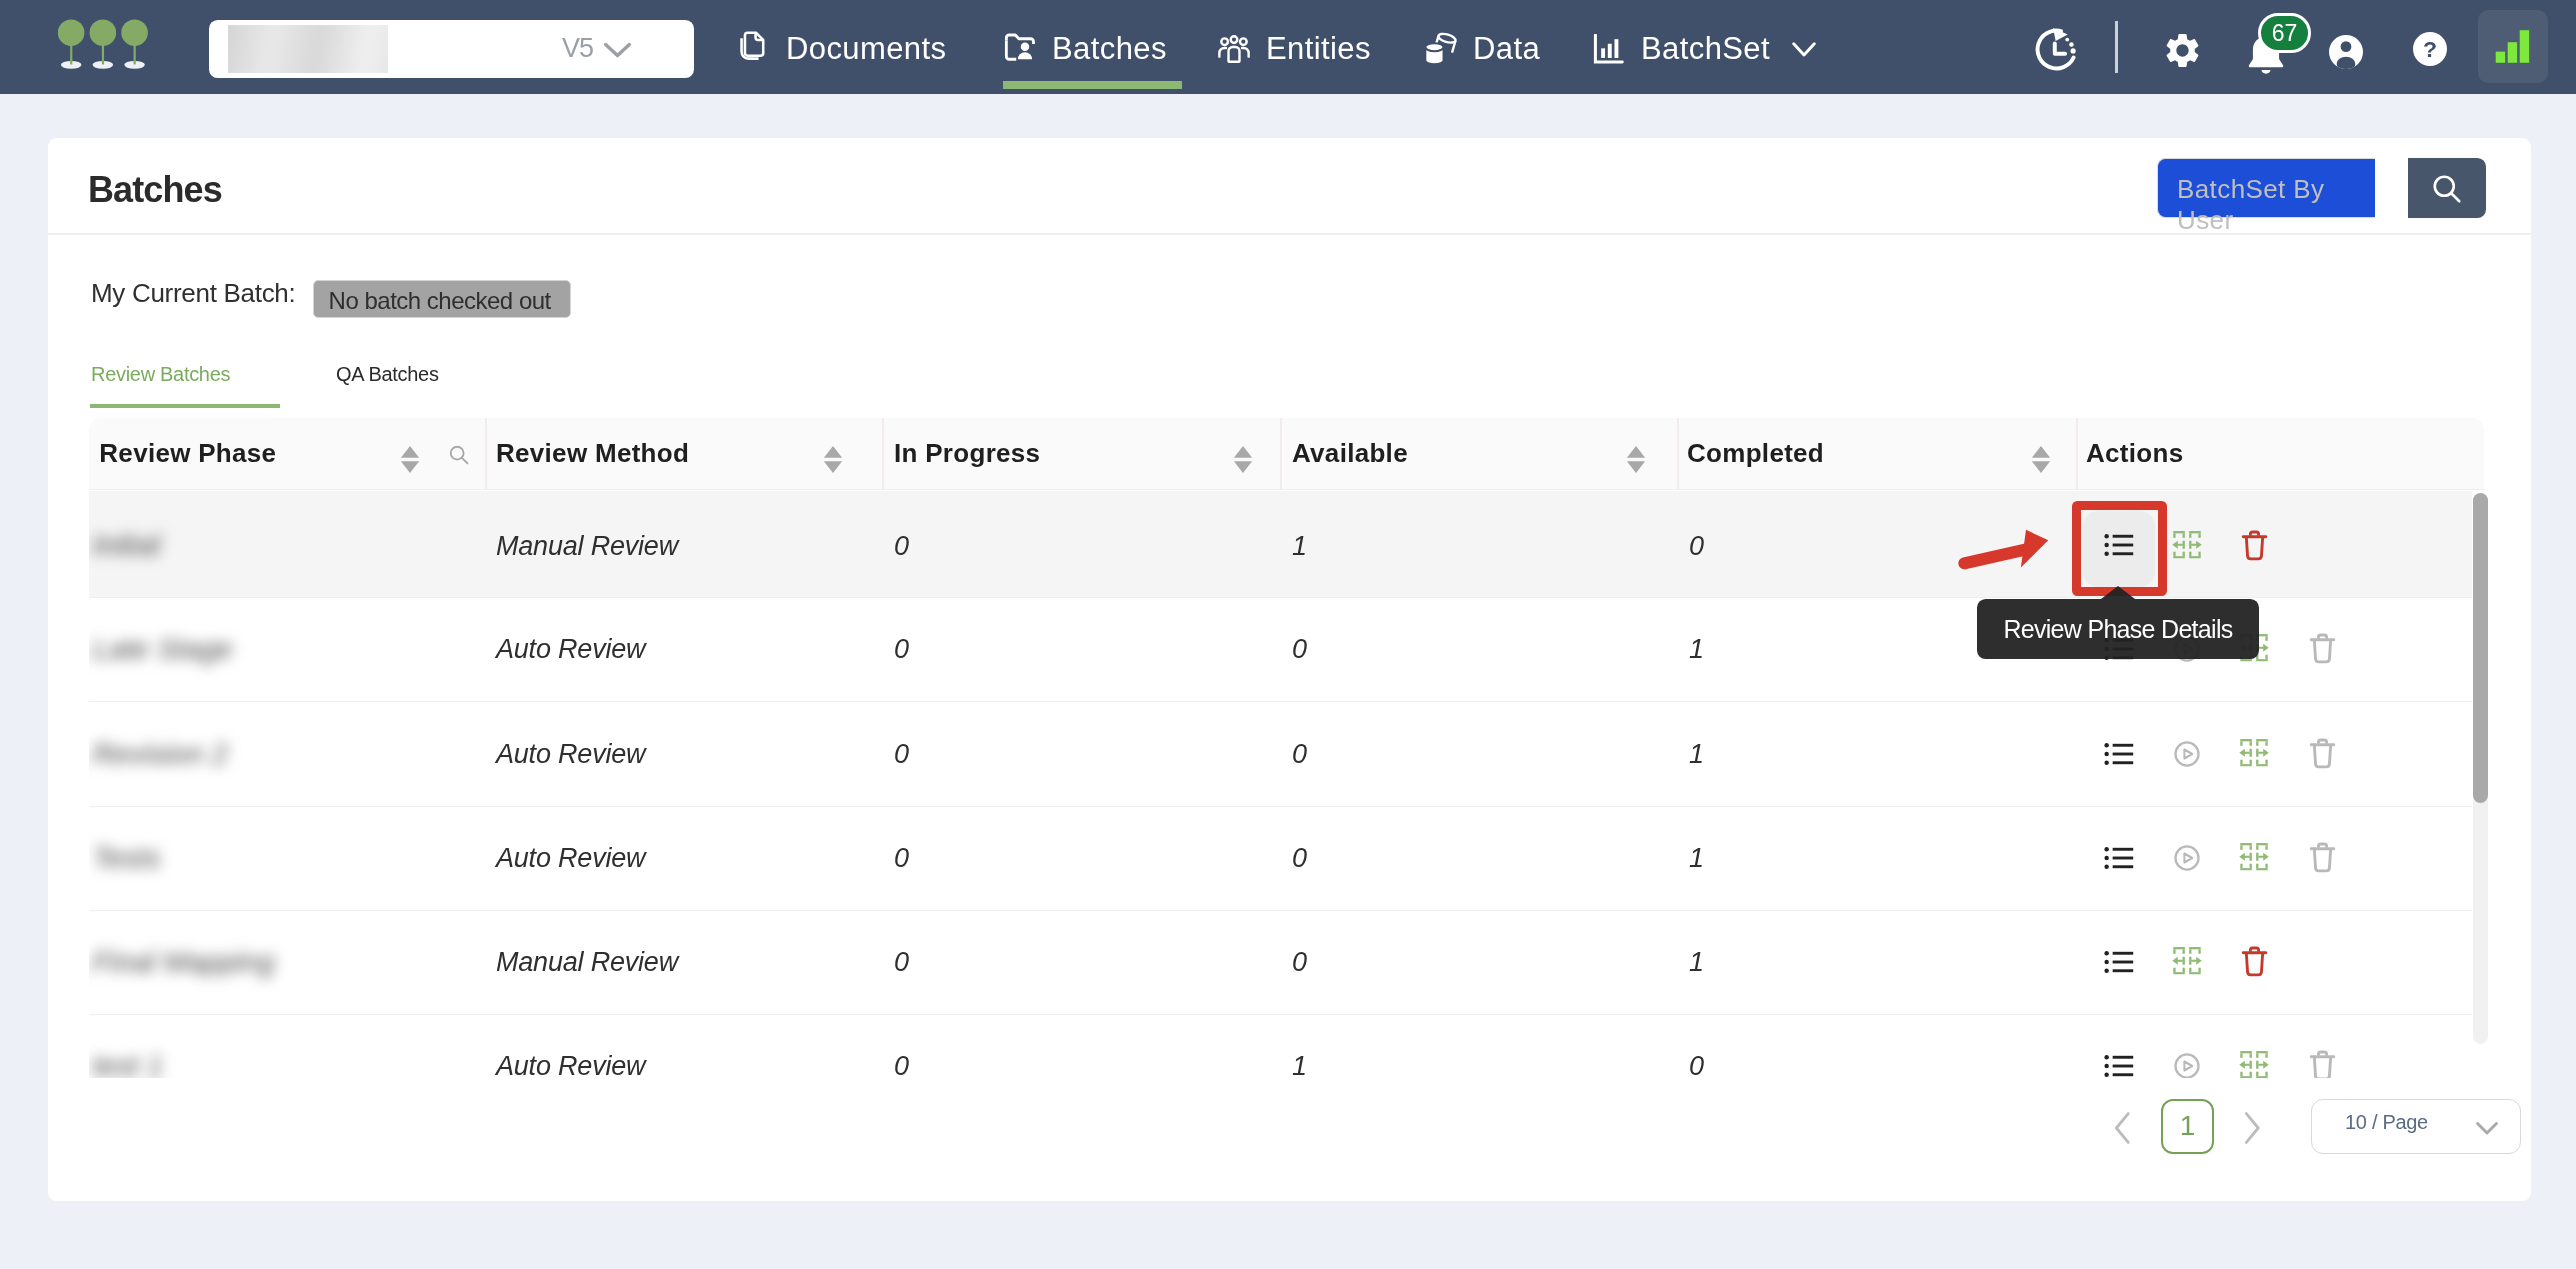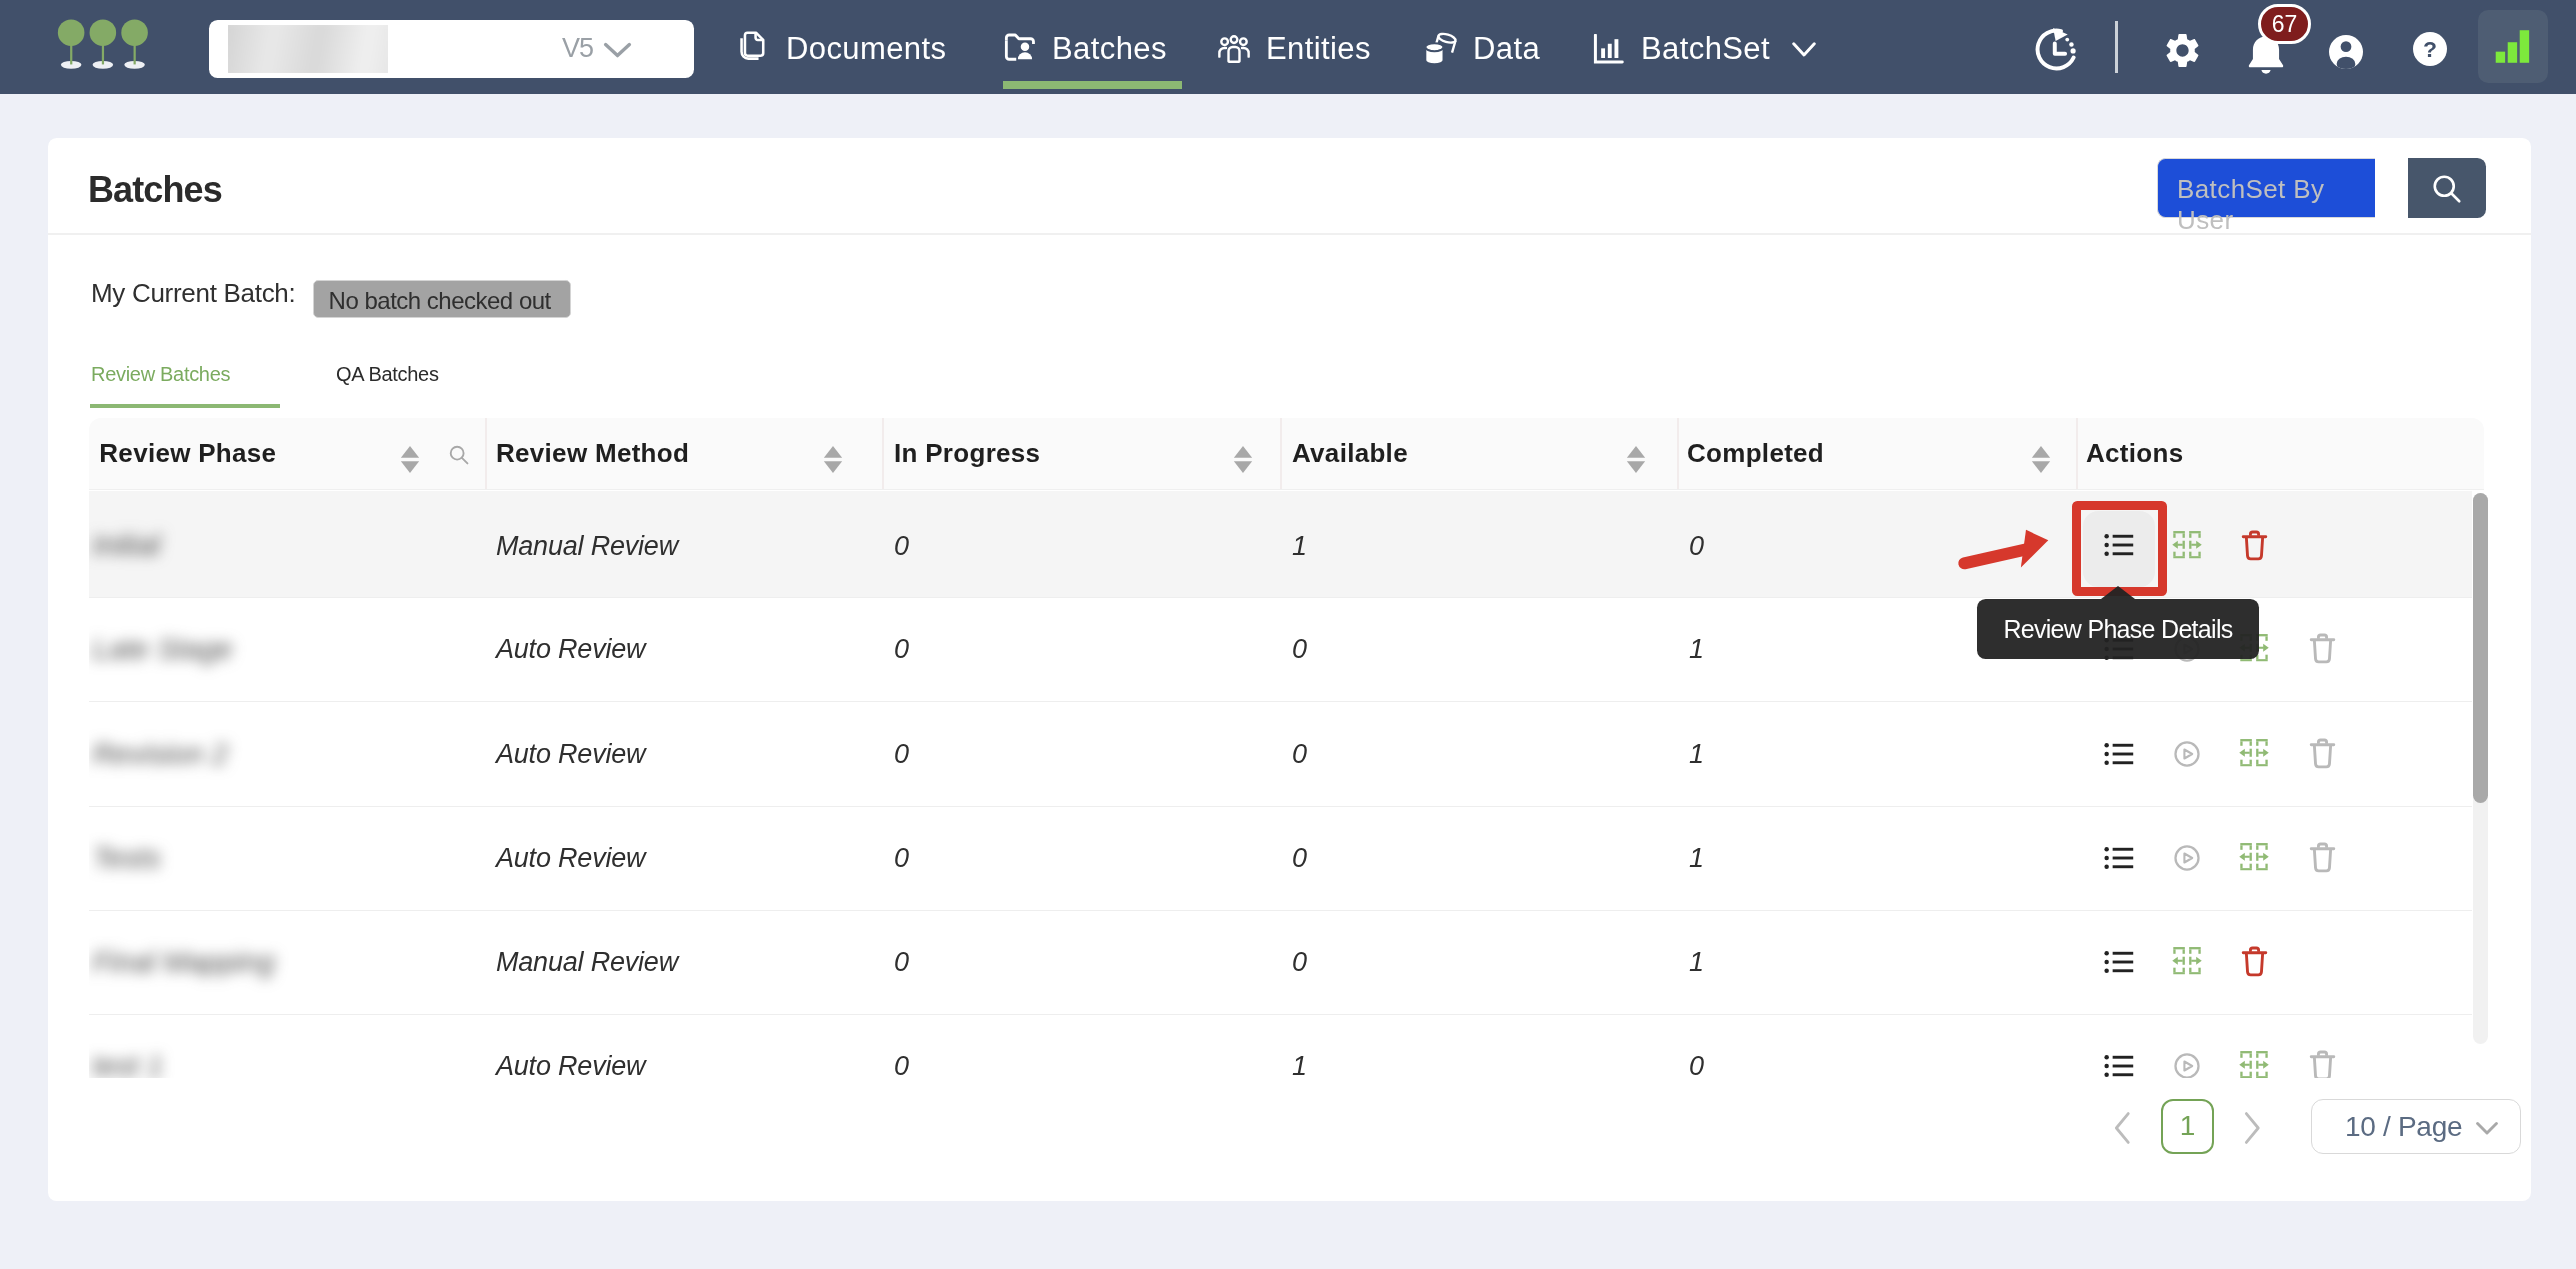--- a/index.html
+++ b/index.html
@@ -44,21 +44,21 @@
   .blurname{position:absolute;font-size:29px;color:#4b4b4b;filter:blur(6.9px);white-space:nowrap;}
   
   #sbtrack{position:absolute;left:2425px;top:355px;width:14.6px;height:551px;background:#f1f1f1;border-radius:7.7px;}
   #sbthumb{position:absolute;left:2425px;top:355px;width:14.6px;height:310px;background:#a9a9a9;border-radius:7.7px;}
   
   #pg1{position:absolute;left:2113px;top:961px;width:53px;height:55px;border:2.6px solid #74a356;border-radius:12px;
      box-sizing:border-box;text-align:center;}
   #pg1 span{font-size:28px;color:#74a356;line-height:50px;}
   #pgsel{position:absolute;left:2263px;top:961px;width:210px;height:55px;border:1.7px solid #d9d9d9;border-radius:12px;
      box-sizing:border-box;}
-  #pgsel span{position:absolute;left:33px;top:11.2px;font-size:28px;color:#5b6b82;letter-spacing:-0.3px;}
+  #pgsel span{position:absolute;left:33px;top:11.2px;font-size:20px;color:#5b6b82;letter-spacing:-0.3px;}
   
   #tooltip{position:absolute;left:1929px;top:461px;width:282px;height:60px;background:rgba(35,35,35,0.95);border-radius:8.6px;}
   #tooltip .tip{position:absolute;left:124px;top:-13px;width:0;height:0;border-left:17px solid transparent;
      border-right:17px solid transparent;border-bottom:13px solid rgba(35,35,35,0.95);}
   #tooltip span{display:block;text-align:center;font-size:25px;color:#fff;line-height:60px;letter-spacing:-0.7px;}
   #redbox{position:absolute;left:2024px;top:363px;width:95px;height:95px;border:9.5px solid #d6382c;border-radius:5.2px;box-sizing:border-box;}
 </style>
 </head>
 <body>
 <div id="page">
@@ -156,21 +156,21 @@
       <polyline points="23,18 23,30 35,30" fill="none" stroke="#fff" stroke-width="4.6" stroke-linejoin="round" stroke-linecap="round"></polyline>
     </svg>
     <div class="abs" style="left:2115px;top:20.6px;width:2.6px;height:52px;background:#ccd1d8"></div>
     <svg class="abs" style="left:2162px;top:30px" width="41" height="41" viewBox="0 0 24 24">
       <path fill="#fff" d="M19.14,12.94c0.04-0.3,0.06-0.61,0.06-0.94c0-0.32-0.02-0.64-0.07-0.94l2.03-1.58c0.18-0.14,0.23-0.41,0.12-0.61 l-1.92-3.32c-0.12-0.22-0.37-0.29-0.59-0.22l-2.39,0.96c-0.5-0.38-1.03-0.7-1.62-0.94L14.4,2.81c-0.04-0.24-0.24-0.41-0.48-0.41 h-3.84c-0.24,0-0.43,0.17-0.47,0.41L9.25,5.35C8.66,5.59,8.12,5.92,7.63,6.29L5.24,5.33c-0.22-0.08-0.47,0-0.59,0.22L2.74,8.87 C2.62,9.08,2.66,9.34,2.86,9.48l2.03,1.58C4.84,11.36,4.8,11.69,4.8,12s0.02,0.64,0.07,0.94l-2.03,1.58 c-0.18,0.14-0.23,0.41-0.12,0.61l1.92,3.32c0.12,0.22,0.37,0.29,0.59,0.22l2.39-0.96c0.5,0.38,1.03,0.7,1.62,0.94l0.36,2.54 c0.05,0.24,0.24,0.41,0.48,0.41h3.84c0.24,0,0.44-0.17,0.47-0.41l0.36-2.54c0.59-0.24,1.13-0.56,1.62-0.94l2.39,0.96 c0.22,0.08,0.47,0,0.59-0.22l1.92-3.32c0.12-0.22,0.07-0.47-0.12-0.61L19.14,12.94z M12,15.6c-1.98,0-3.6-1.62-3.6-3.6 s1.62-3.6,3.6-3.6s3.6,1.62,3.6,3.6S13.98,15.6,12,15.6z"></path>
     </svg>
     <svg class="abs" style="left:2246px;top:34px" width="40" height="43" viewBox="0 0 23 25">
       <path fill="#fff" d="M11.5 1.5 c-4.4 0 -7.6 3.3 -7.6 7.7 v5.4 l-2.3 3.6 a0.8 0.8 0 0 0 0.7 1.2 h18.4 a0.8 0.8 0 0 0 0.7 -1.2 l-2.3 -3.6 v-5.4 c0-4.4 -3.2-7.7 -7.6-7.7 z"></path>
       <path fill="#fff" d="M8.8 21 a2.8 2.8 0 0 0 5.4 0 z"></path>
     </svg>
-    <div class="abs" style="left:2258px;top:4px;width:53px;height:40px;background:#7f1d1d;border:3.4px solid #fff;border-radius:22.4px;box-sizing:border-box;">
+    <div class="abs" style="left:2258px;top:13px;width:53px;height:40px;background:#15803d;border:3.4px solid #fff;border-radius:22.4px;box-sizing:border-box;">
       <div style="text-align:center;font-size:23px;color:#fff;line-height:34px;">67</div>
     </div>
     <svg class="abs" style="left:2329px;top:35px" width="34" height="34" viewBox="0 0 40 40">
       <defs>
           <clipPath id="avclip">
             <circle cx="20" cy="20" r="20"></circle>
           </clipPath>
         </defs>
       <circle cx="20" cy="20" r="20" fill="#fff"></circle>
       <g clip-path="url(#avclip)">

